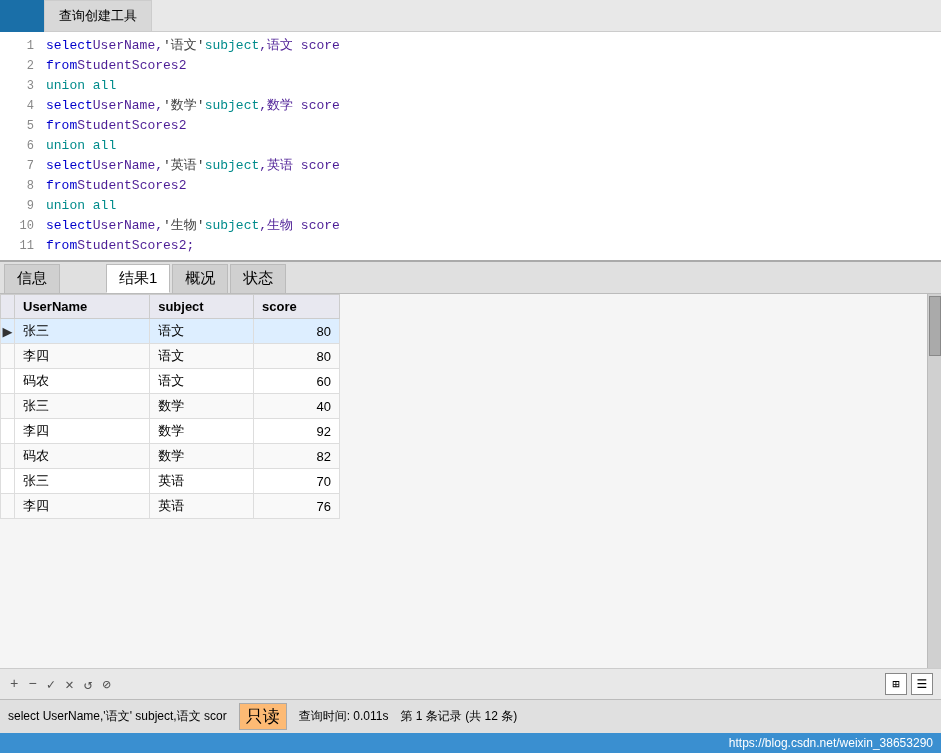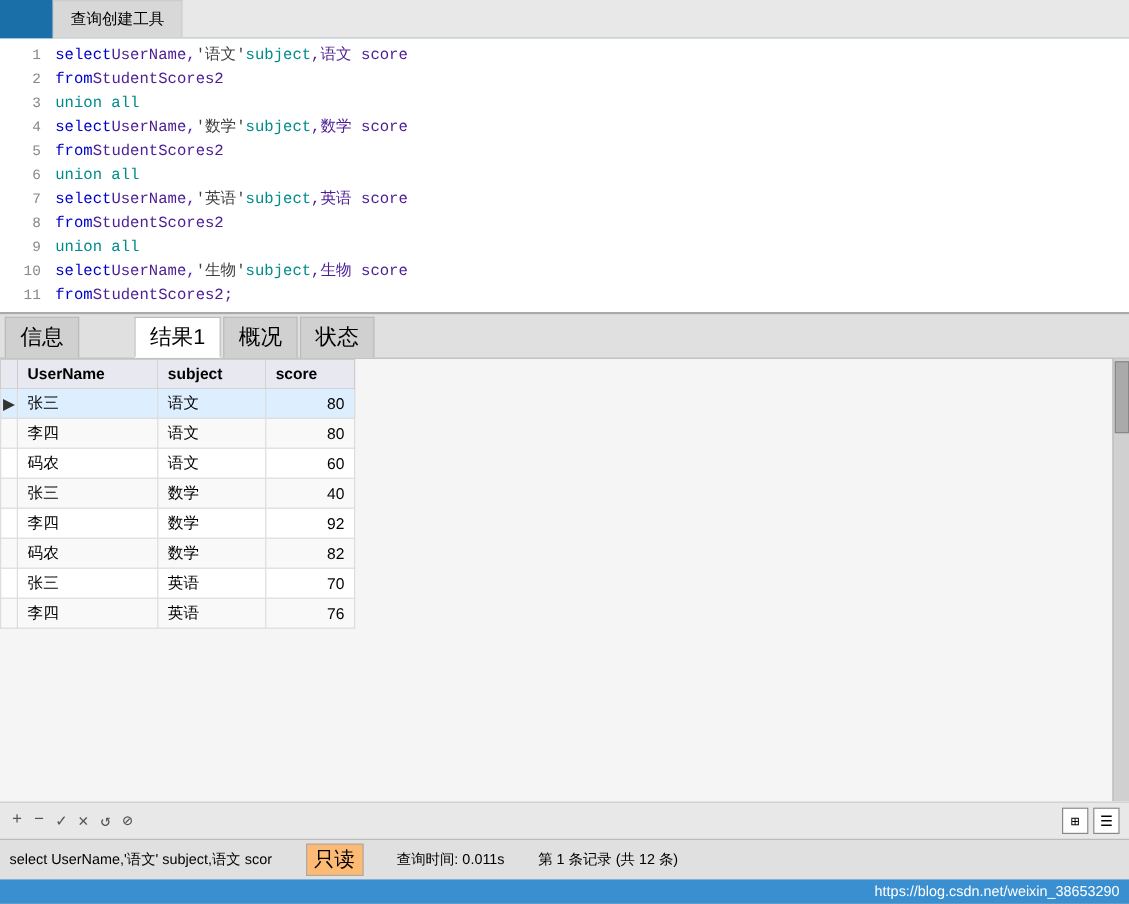--- a/index.html
+++ b/index.html
@@ -75,21 +75,21 @@
 
     
     .result-tabs {
       display: flex;
       background: #e0e0e0;
       border-bottom: 1px solid #bbb;
       padding: 2px 0 0 4px;
     }
     .result-tab {
       padding: 4px 12px;
-      font-size: 18px;
+      font-size: 15px;
       border: 1px solid #bbb;
       border-bottom: none;
       background: #d0d0d0;
       cursor: pointer;
       font-family: 'Microsoft YaHei', sans-serif;
       margin-right: 2px;
     }
     .result-tab.active {
       background: #ffffff;
       border-bottom: 1px solid white;
@@ -98,21 +98,21 @@
 
     
     .table-container {
       flex: 1;
       overflow-y: auto;
       overflow-x: hidden;
       position: relative;
     }
     table {
       border-collapse: collapse;
-      width: 296px;
+      width: 340px;
       font-family: 'Microsoft YaHei', sans-serif;
       font-size: 13px;
     }
     thead tr th {
       background: #e8e8f0;
       border: 1px solid #ccc;
       padding: 4px 8px;
       text-align: left;
       font-weight: bold;
       position: sticky;
@@ -187,21 +187,21 @@
     .status-bar {
       background: #e0e0e0;
       border-top: 1px solid #bbb;
       padding: 3px 8px;
       font-size: 12px;
       font-family: 'Microsoft YaHei', sans-serif;
       display: flex;
       justify-content: space-between;
       align-items: center;
     }
-    .status-left { display: flex; gap: 28px; align-items: center; }
+    .status-left { display: flex; gap: 12px; align-items: center; }
     .status-badge {
       background: #fdba74;
       padding: 1px 6px;
       border: 1px solid #aaa;
       font-size: 17px;
     }
 
     
     .url-bar {
       background: #3a8fd0;

